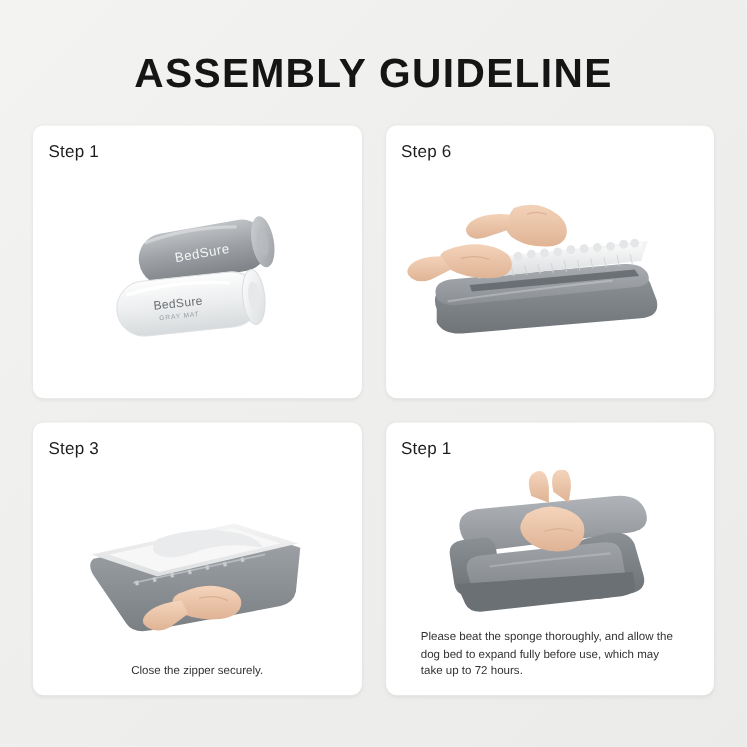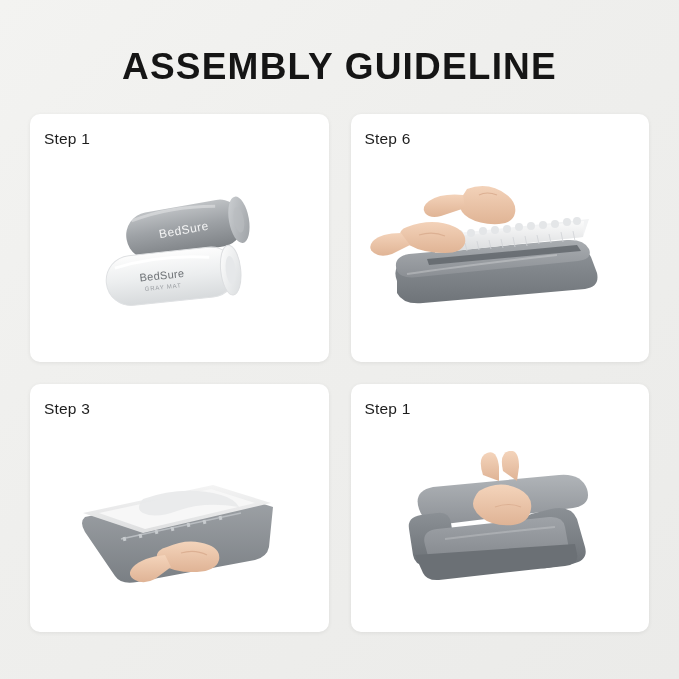--- a/index.html
+++ b/index.html
@@ -247,20 +247,21 @@
             <rect x="160" y="65" width="3" height="4" transform="rotate(-12 161 67)"></rect>
           </g>
 
           <g>
             <path d="M108 96 q22 -10 42 -2 q12 5 10 15 q-3 11 -22 12 q-22 1 -34 -7 q-10 -7 -4 -14 q3 -3 8 -4 z" fill="url(#skin3)"></path>
             <path d="M106 104 q-22 2 -32 12 q-7 8 2 13 q9 5 20 -1 l16 -12 z" fill="url(#skin3)"></path>
             <path d="M122 102 q14 -4 26 2" stroke="#dcb093" stroke-width="1.2" fill="none"></path>
           </g>
         </svg>
       </div>
+      <div class="caption">Close the zipper securely.</div>
     </div>
 
     <div class="card">
       <div class="step-label">Step 1</div>
       <div class="illus">
         <svg width="250" height="140" viewBox="0 0 250 140">
           <defs>
             <linearGradient id="b4a" x1="0" y1="0" x2="0" y2="1">
               <stop offset="0%" stop-color="#9fa3a8"></stop>
               <stop offset="100%" stop-color="#7c8085"></stop>
@@ -291,16 +292,17 @@
           <path d="M40 104 l8 18 q4 8 16 7 l126 -14 q14 -2 12 -12 l-2 -10 z" fill="#6b7075"></path>
 
           <g>
             <path d="M104 40 q20 -12 40 -2 q14 7 12 20 q-2 14 -18 16 q-20 2 -32 -8 q-12 -10 -6 -20 q2 -4 4 -6 z" fill="url(#skin4)"></path>
             <path d="M108 24 q-6 -18 4 -22 q10 -4 12 14 l0 14 z" fill="url(#skin4)"></path>
             <path d="M128 20 q-4 -18 6 -20 q10 -2 10 16 l-2 14 z" fill="url(#skin4)"></path>
             <path d="M120 56 q14 -5 26 0" stroke="#dcb093" stroke-width="1.2" fill="none"></path>
           </g>
         </svg>
       </div>
+      <div class="caption multiline">Please beat the sponge thoroughly, and allow the dog bed to expand fully before use, which may take up to 72 hours.</div>
     </div>
 
   </div>
 </div>
 
 </body></html>

